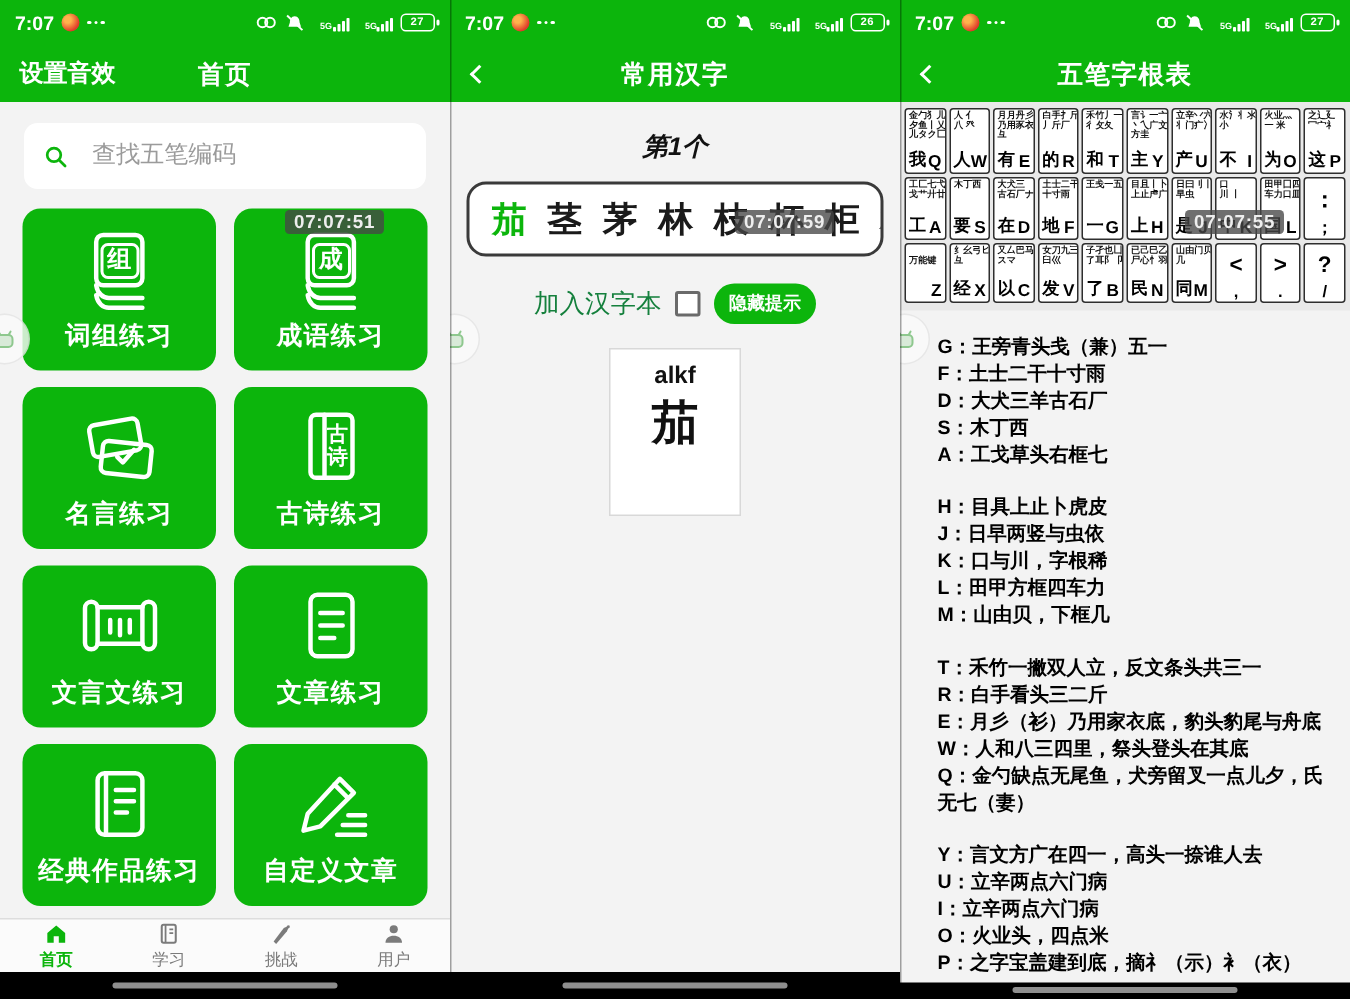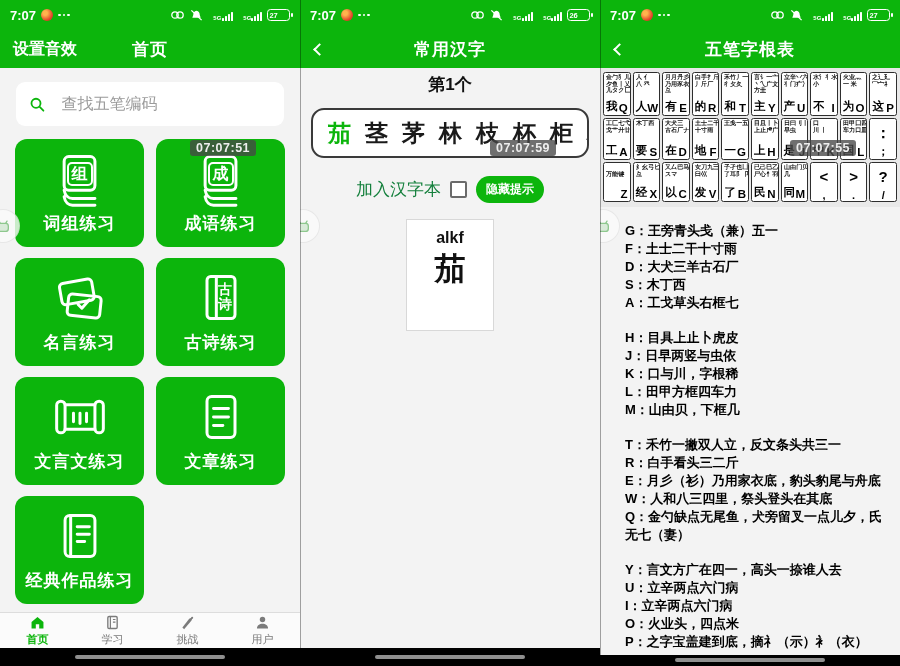--- a/index.html
+++ b/index.html
@@ -12,21 +12,21 @@
   
   .statusbar{height:30px;background:var(--green);display:flex;align-items:center;justify-content:space-between;padding:0 10px;color:#fff;}
   .sb-left{display:flex;align-items:center;gap:5px;font-size:13px;font-weight:700;}
   .sb-appdot{width:12px;height:12px;border-radius:50%;background:radial-gradient(circle at 35% 35%,#ffb34c 20%,#e03a2a 70%);}
   .sb-more{display:flex;gap:2px;}
   .sb-more i{width:2.5px;height:2.5px;border-radius:50%;background:#fff;}
   .sb-right{display:flex;align-items:center;gap:5px;}
   .sig{display:flex;align-items:flex-end;}
   .sig-5g{font-size:10px;transform:scale(.6);transform-origin:right bottom;font-weight:700;margin-right:-1px;align-self:flex-start;}
   .sig i{width:2px;background:#fff;margin-left:1px;display:inline-block;border-radius:.5px;}
-  .batt{width:23px;height:12px;border:1.5px solid #fff;border-radius:3.5px;position:relative;display:flex;align-items:center;}
+  .batt{width:23px;height:12px;border:1.5px solid #fff;border-radius:3.5px;position:relative;display:flex;align-items:center;justify-content:center;font-family:Liberation Mono, monospace;}
   .batt:after{content:"";position:absolute;right:-4px;top:2.5px;width:2px;height:4px;background:#fff;border-radius:1px;}
   .batt span{font-size:10px;transform:scale(.75);font-weight:700;}
 
   
   .header{height:38px;background:var(--green);display:flex;align-items:center;position:relative;color:#fff;}
   .header .title{position:absolute;left:0;right:0;text-align:center;font-size:17px;font-weight:700;letter-spacing:1px;}
   .hdr-left{margin-left:13px;font-size:16px;font-weight:700;z-index:2;}
   .chev{width:9px;height:9px;border-left:2.5px solid #fff;border-bottom:2.5px solid #fff;transform:rotate(45deg);margin-left:15px;z-index:2;}
 
   
@@ -49,21 +49,21 @@
   .blackbar{position:absolute;left:0;right:0;bottom:0;height:18px;background:#000;z-index:30;}
   .blackbar.short{height:11px;}
   .homeind{position:absolute;left:50%;transform:translateX(-50%);top:7px;width:150px;height:4px;border-radius:2px;background:#8f8f8f;}
   .blackbar.short .homeind{top:3px;}
 
   
   .ts{position:absolute;left:190px;top:140px;background:rgba(70,70,70,.78);color:#eee;font-size:12.5px;font-weight:600;padding:1px 6px;border-radius:3px;letter-spacing:.5px;z-index:20;}
   .float-dot{position:absolute;left:-14px;top:209px;width:34px;height:34px;border-radius:50%;background:rgba(250,250,250,.8);border:1px solid rgba(0,0,0,.07);display:flex;align-items:center;justify-content:center;z-index:25;}
 
   
-  .counter{margin-top:5px;text-align:center;font-size:17px;font-weight:700;color:#111;}
+  .counter{margin-top:18px;text-align:center;font-size:17px;font-weight:700;color:#111;font-style:italic;}
   .strip-box{margin:12px auto 0;width:278px;height:50px;background:#fff;border:2.5px solid #3a3a3a;border-radius:13px;display:flex;align-items:center;overflow:hidden;padding-left:8px;}
   .strip-char{font-size:23px;font-weight:700;color:#1a1a1a;flex:0 0 auto;width:37px;text-align:center;}
   .strip-char.active{color:var(--green);}
   .add-row{margin-top:18px;display:flex;align-items:center;justify-content:center;gap:9px;}
   .add-label{font-size:17px;color:#15803d;}
   .checkbox{width:17px;height:17px;border:2px solid #6a6a6a;border-radius:2px;background:#fff;cursor:pointer;}
   .pill{background:var(--green);color:#fff;font-size:12px;font-weight:700;padding:5px 10px;border-radius:15px;cursor:pointer;}
   .flashcard{margin:16px auto 0;width:88px;height:112px;background:#fff;border:1px solid #d8d8d8;display:flex;flex-direction:column;align-items:center;}
   .fc-code{margin-top:9px;font-size:16px;color:#111;font-weight:bold;}
   .fc-char{font-size:31px;font-weight:700;color:#111;margin-top:1px;}
@@ -203,20 +203,29 @@
         <span class="glabel">文章练习</span>
       </div>
       <div class="gbtn">
         <span class="gicon">
           <svg viewBox="0 0 60 60">
               <rect x="14" y="8" width="32" height="44" rx="5"></rect>
               <path d="M20 8 v44 M27 20 h13 M27 28 h13 M27 36 h8"></path>
             </svg>
         </span>
         <span class="glabel">经典作品练习</span>
+      </div>
+      <div class="gbtn">
+        <span class="gicon">
+          <svg viewBox="0 0 60 60">
+              <path d="M36 12 l10 10 L22 46 l-12 3 3-12 z M32 16 l10 10"></path>
+              <path d="M42 38 h12 M38 45 h16 M34 52 h20"></path>
+            </svg>
+        </span>
+        <span class="glabel">自定义文章</span>
       </div>
     </div>
 
     <div class="ts">07:07:51</div>
     <div class="float-dot">
       <svg width="18" height="16" viewBox="0 0 20 18">
           <rect x="4" y="6" width="12" height="9" rx="3" fill="rgba(140,200,140,.3)" stroke="#8ec88e" stroke-width="1.5"></rect>
           <path d="M7 6 L5.5 3.5 M13 6 L14.5 3.5" stroke="#8ec88e" stroke-width="1.5" stroke-linecap="round"></path>
         </svg>
     </div>

